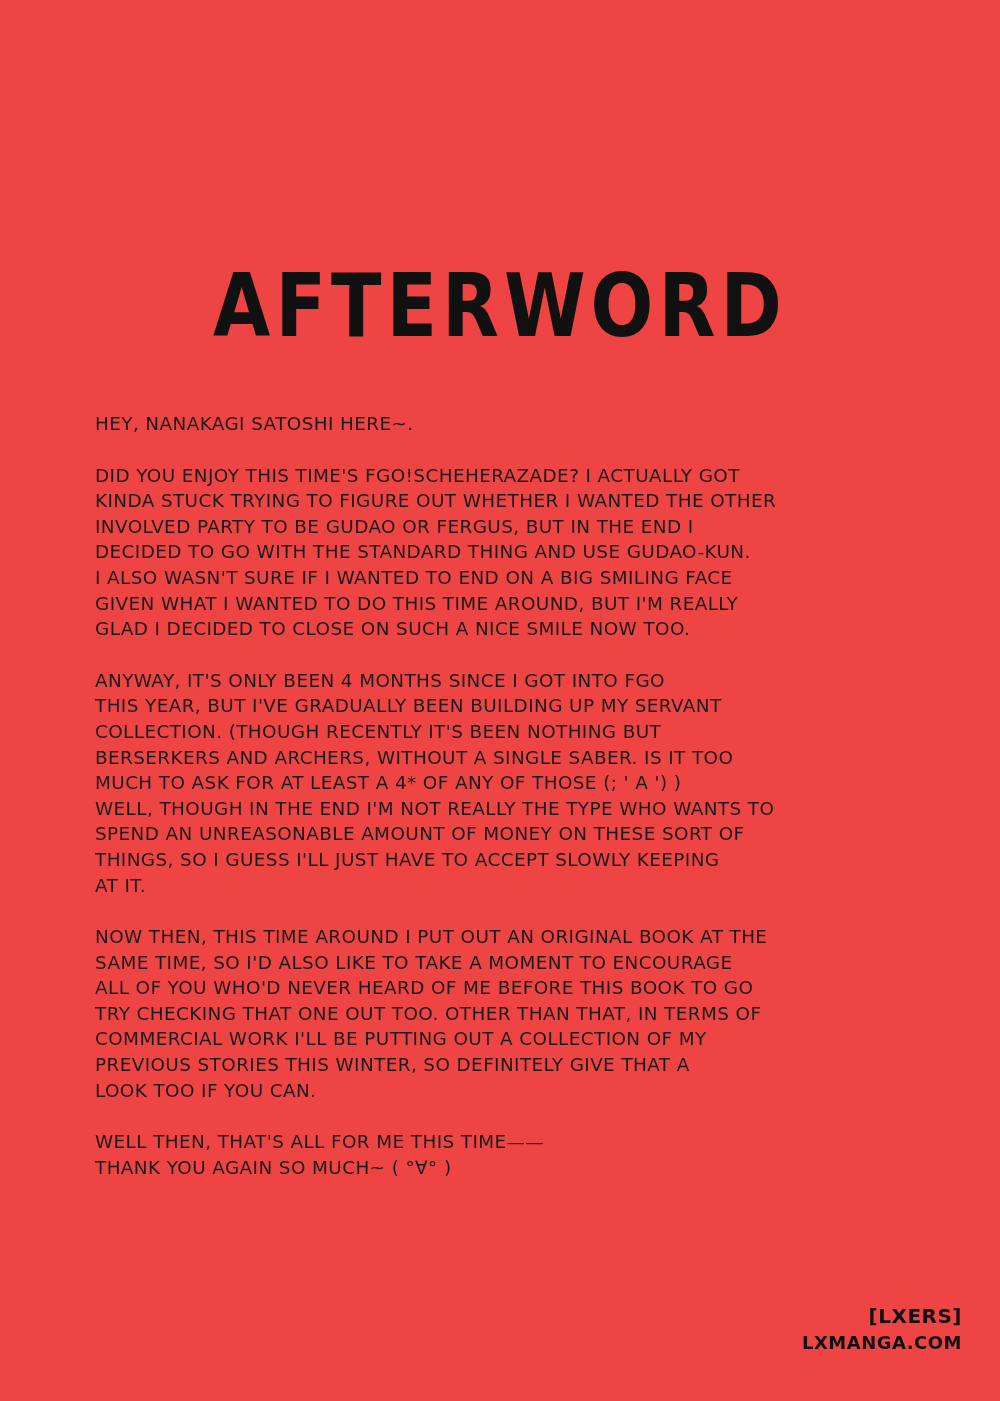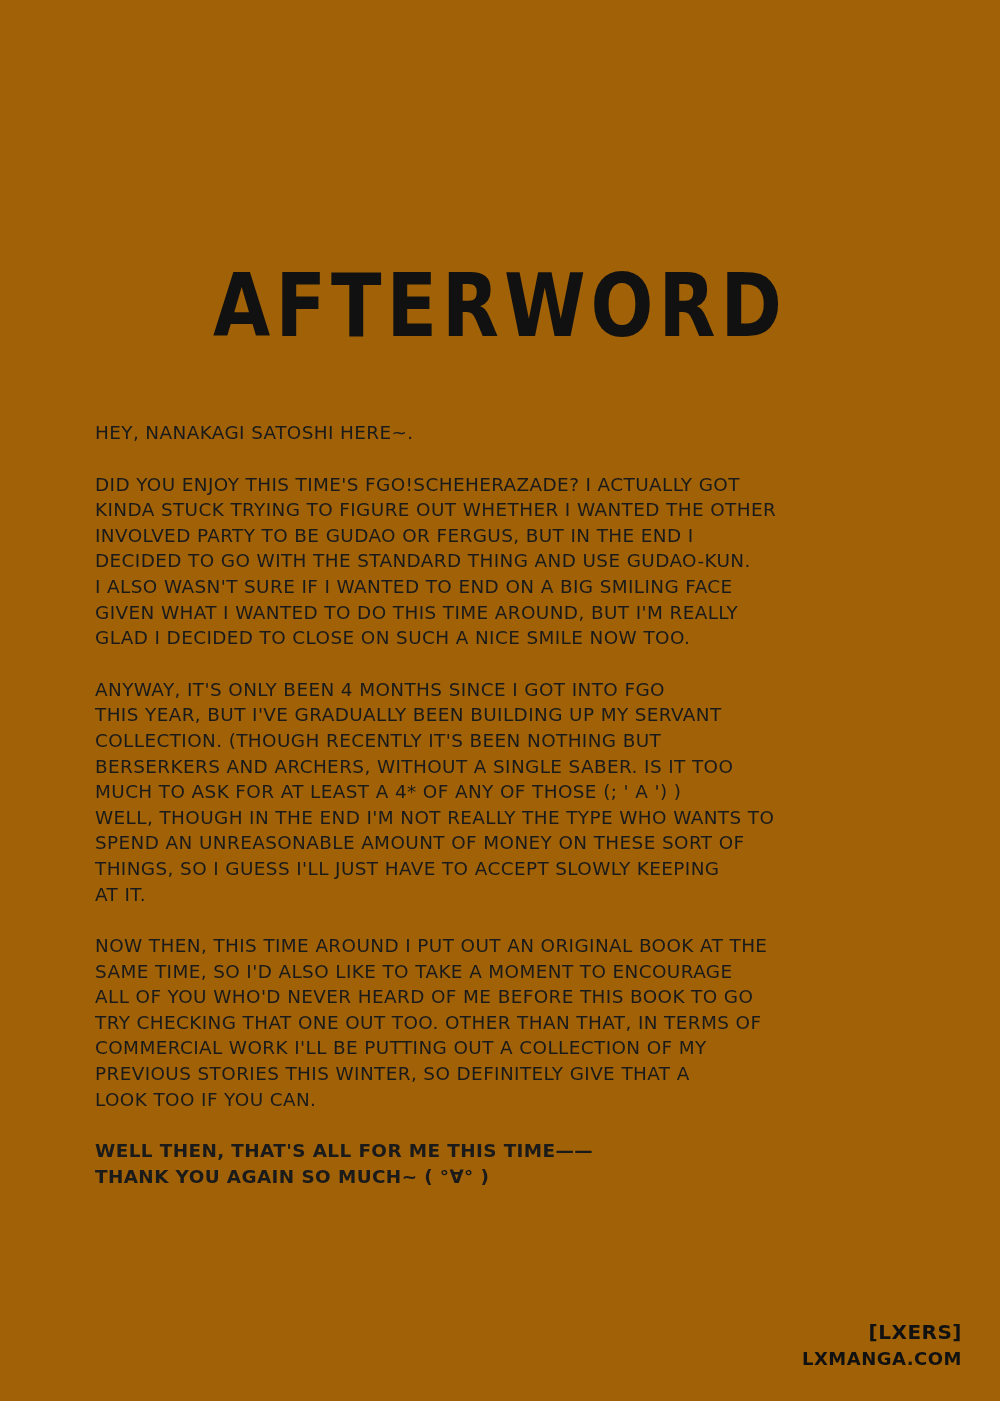--- a/index.html
+++ b/index.html
@@ -12,21 +12,21 @@
     height: 1401px;
     position: relative;
     font-family: "Liberation Sans", sans-serif;
     color: #1a1a1a;
     overflow: hidden;
   }
 
   .page {
     position: absolute;
     inset: 0;
-    background: #a16207;
+    background: #ef4444;
   }
 
   
   .title {
     position: absolute;
     top: 205px;
     left: 0;
     width: 1000px;
     text-align: center;
     font-family: "DejaVu Sans", sans-serif;
@@ -34,43 +34,43 @@
     font-size: 74px;
     letter-spacing: 5px;
     color: #111111;
     transform: scaleY(1.18);
     transform-origin: center top;
   }
 
   
   .body-copy {
     position: absolute;
-    top: 420px;
+    top: 411px;
     left: 95px;
     width: 820px;
   }
 
   .para {
     font-family: "DejaVu Sans", sans-serif;
     font-size: 18.4px;
     line-height: 25.6px;
     letter-spacing: 0.4px;
     color: #1a1a1a;
     margin: 0 0 26px 0;
     white-space: pre-line;
     text-transform: uppercase;
     font-weight: 400;
   }
-  .para:last-child { margin-bottom: 0; font-weight: bold; }
+  .para:last-child { margin-bottom: 0; }
 
   
   .watermark {
     position: absolute;
     right: 38px;
-    bottom: 28px;
+    bottom: 44px;
     text-align: right;
     font-family: "DejaVu Sans", sans-serif;
     font-weight: 700;
     color: #111111;
   }
   .wm-tag {
     font-size: 20px;
     letter-spacing: 0.5px;
     line-height: 24px;
   }

